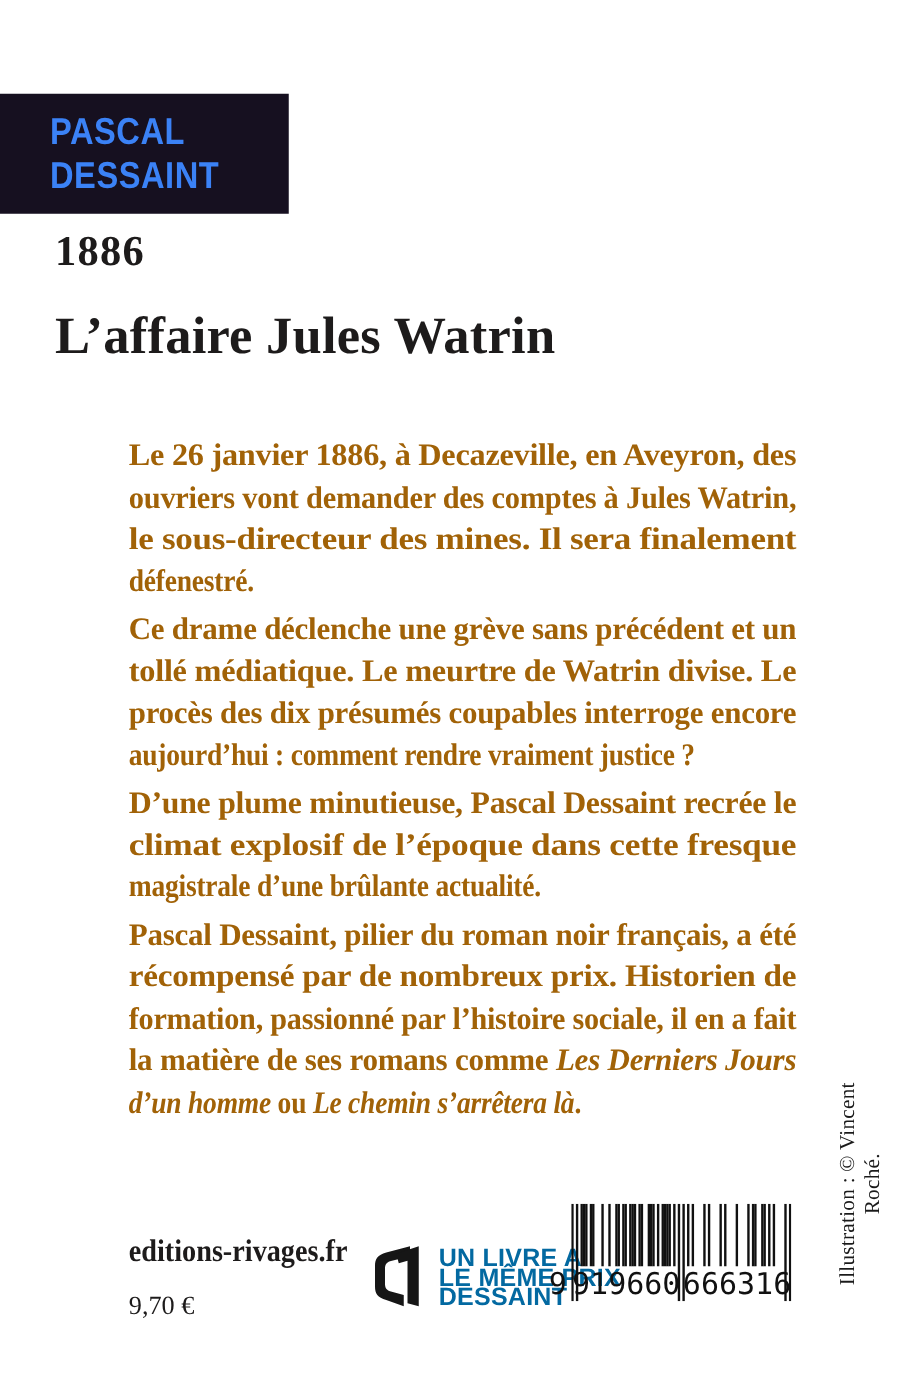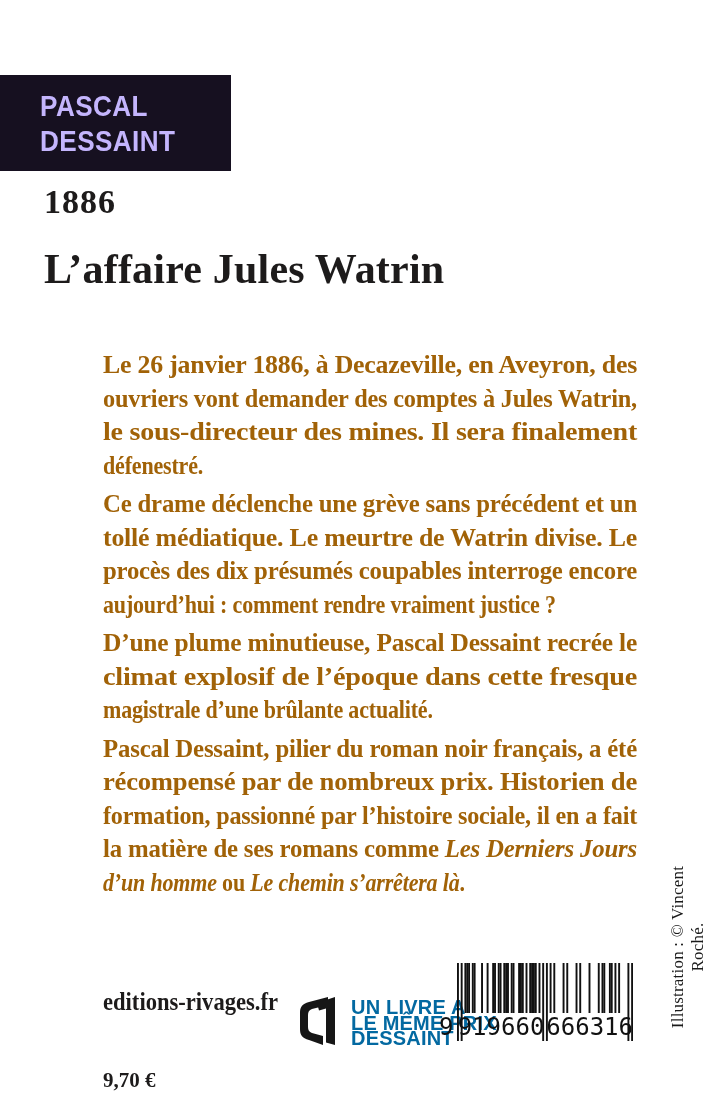--- a/index.html
+++ b/index.html
@@ -3,21 +3,21 @@
 <meta charset="utf-8">
 <title>Book back cover</title>
 <style>
   html,body{margin:0;padding:0}
   body{
     width:720px;height:1112px;background:#ffffff;position:relative;
     font-family:"Liberation Serif",serif;color:#1d1b1b;overflow:hidden;
   }
   .author-box{
     position:absolute;left:0;top:75px;width:231px;height:96px;
-    background:#161020;color:#c4b5fd;
+    background:#161020;color:#3b82f6;
     font-family:"Liberation Sans",sans-serif;font-weight:bold;
     padding:13px 0 0 40px;box-sizing:border-box;
     font-size:30px;line-height:35px;letter-spacing:.5px;
   }
   .fitline{transform-origin:0 50%;}
   .author-box .author-line{display:table;white-space:nowrap;}
   .title{
     position:absolute;left:44px;top:183px;
     font-size:34px;font-weight:bold;letter-spacing:1px;
   }
@@ -31,21 +31,21 @@
   }
   .para{margin:0;padding:0}
   .para + .para{margin-top:5px}
   .bio-para{margin-top:40px}
   .line{display:table;white-space:nowrap;line-height:33.5px;transform-origin:0 50%;}
   .itl{font-style:italic}
   .website{
     position:absolute;left:103px;top:988px;font-size:25px;font-weight:bold;
     display:table;white-space:nowrap;transform-origin:0 50%;
   }
-  .price{position:absolute;left:103px;top:1068px;font-size:21px;font-weight:bold;}
+  .price{position:absolute;left:103px;top:1032px;font-size:21px;font-weight:normal;}
   .pricelogo{position:absolute;left:297px;top:995px;display:flex;}
   .logo-glyph{flex:0 0 auto;}
   .logotext{
     font-family:"Liberation Sans",sans-serif;font-weight:bold;
     font-size:20px;line-height:15.5px;letter-spacing:.2px;
     margin:5px 0 0 8px;color:#0369a1;
   }
   .barcode{position:absolute;left:457px;top:963px;width:176px;height:78px;}
   .barcode svg{position:absolute;left:0;top:0}
   .bc-digits{

